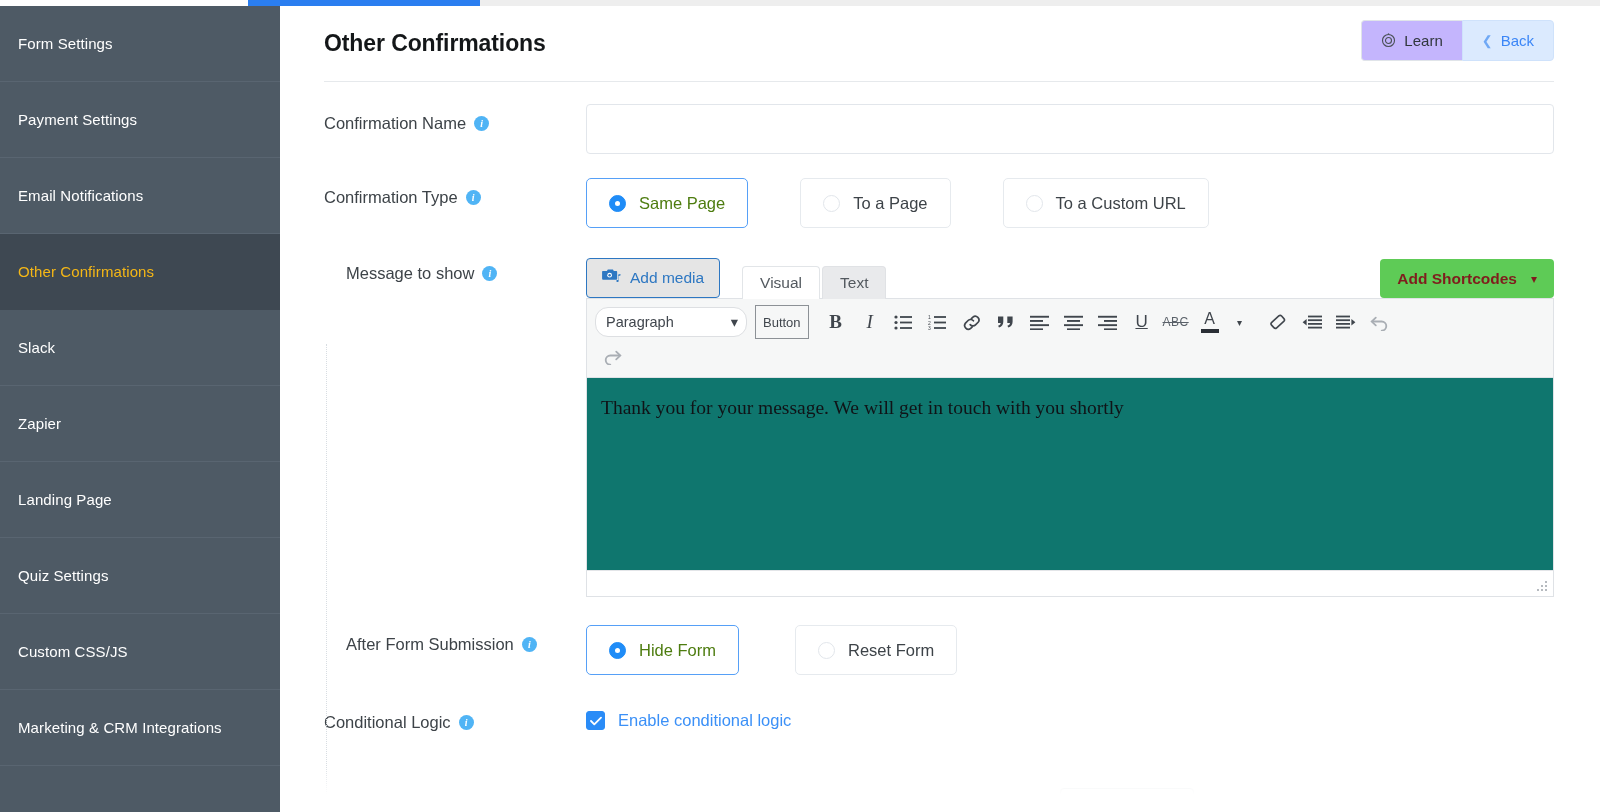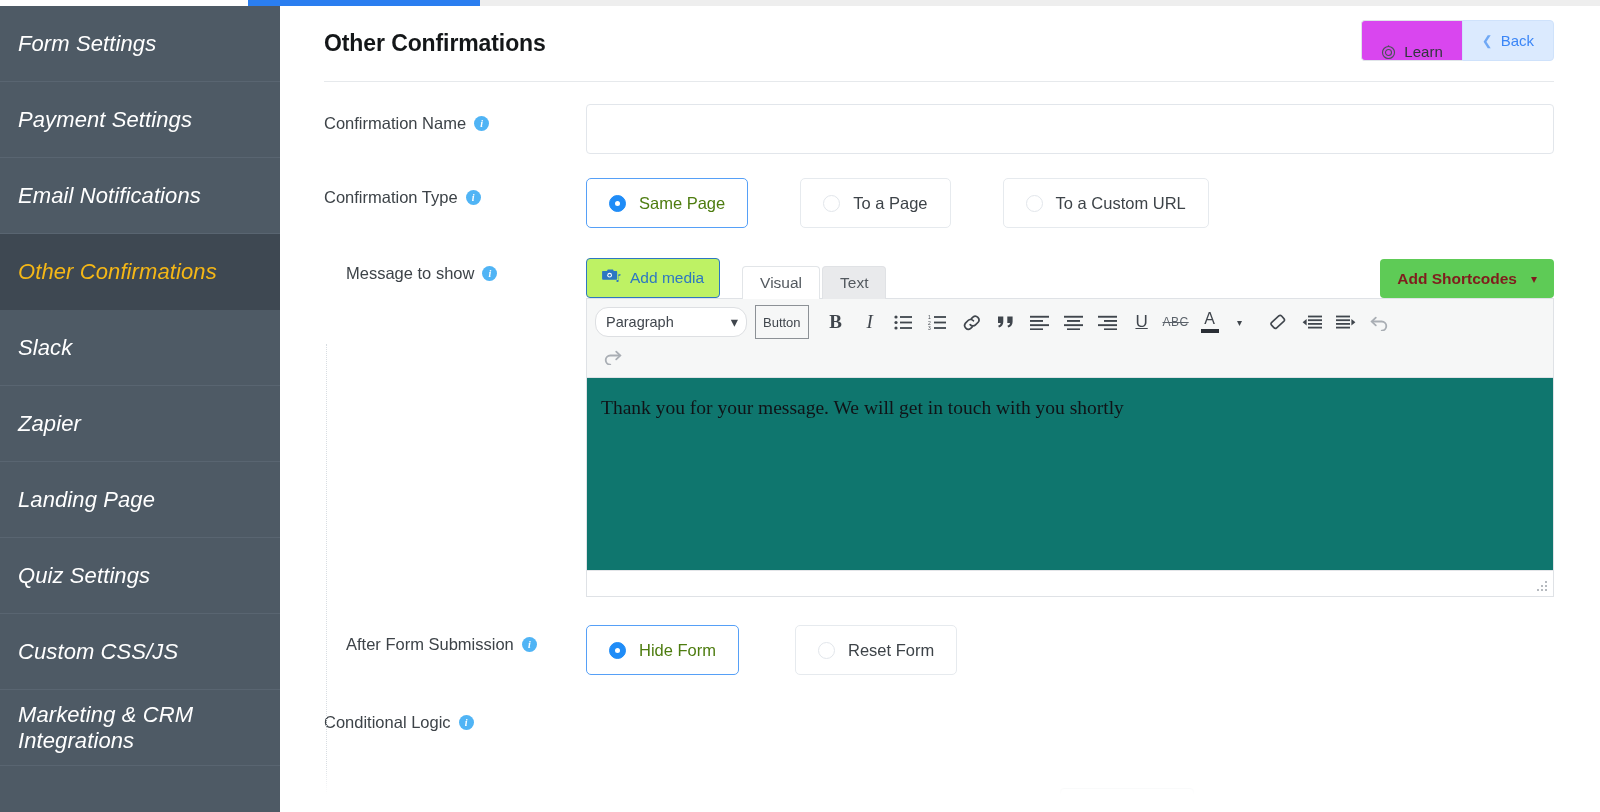--- a/index.html
+++ b/index.html
@@ -27,26 +27,25 @@
     position: absolute; top: 6px; left: 0;
     width: 280px; height: 806px;
     background: #4e5a65;
     overflow: hidden;
   }
   .side-item {
     height: 76px;
     display: flex; align-items: center;
     padding: 0 18px;
     color: #ffffff;
-    font-size: 22px;
+    font-size: 15px;
     border-bottom: 1px solid #596571;
     letter-spacing: .1px;
     cursor: pointer;
     user-select: none;
-    font-style: italic;
   }
   .side-item.active {
     background: #3e4852;
     color: #f5b716;
     border-bottom-color: #3e4852;
   }
 
   
   .main {
     position: absolute; top: 6px; left: 280px;
@@ -72,26 +71,25 @@
   .btn-learn, .btn-back {
     height: 41px;
     display: flex; align-items: center; justify-content: center;
     gap: 8px;
     font-size: 15px;
     padding: 0 19px;
     cursor: pointer;
     user-select: none;
   }
   .btn-learn {
-    background: #d946ef;
+    background: #c4b5fd;
     border: 1px solid #e0e4e9;
     border-radius: 4px 0 0 4px;
     color: #31373d;
     border-right: none;
-    align-items: flex-end;
   }
   .btn-back {
     background: #dbeafe;
     border: 1px solid #cfe2fb;
     border-radius: 0 4px 4px 0;
     color: #3b86f7;
   }
   .learn-ico { width: 15px; height: 15px; display:block; }
   .chev-left { font-size: 13px; color:#6fa8f5; }
 
@@ -179,21 +177,21 @@
 
   .editor-top {
     display: flex; align-items: flex-end; gap: 0;
     position: relative;
     height: 44px;
   }
   .add-media {
     height: 40px;
     border: 1px solid #2d77c2;
     border-radius: 4px;
-    background: #bef264;
+    background: #e5e5e5;
     color: #2d77c2;
     font-size: 15.5px;
     display: flex; align-items: center; gap: 9px;
     padding: 0 15px;
     cursor: pointer; user-select: none;
   }
   .tab-visual, .tab-text {
     height: 33px;
     font-size: 15.5px;
     display: flex; align-items: center; justify-content: center;
@@ -594,19 +592,27 @@
             <span>Reset Form</span>
           </div>
         </div>
       </div>
 
       <div class="row row-cond">
         <div class="row-label">
           <span>Conditional Logic</span>
           <span class="info-ico">i</span>
         </div>
+        <div class="cond-wrap">
+          <span class="cb">
+            <svg width="12" height="10" viewBox="0 0 12 10">
+              <path d="M1 5 L4.3 8.3 L11 1.6" fill="none" stroke="#fff" stroke-width="1.8" stroke-linecap="round" stroke-linejoin="round"></path>
+            </svg>
+          </span>
+          <span class="cond-label">Enable conditional logic</span>
+        </div>
       </div>
     </div>
 
     <div class="bottom-ghost"></div>
     <div class="bottom-fade"></div>
   </section>
 </div>
 
 </body></html>

